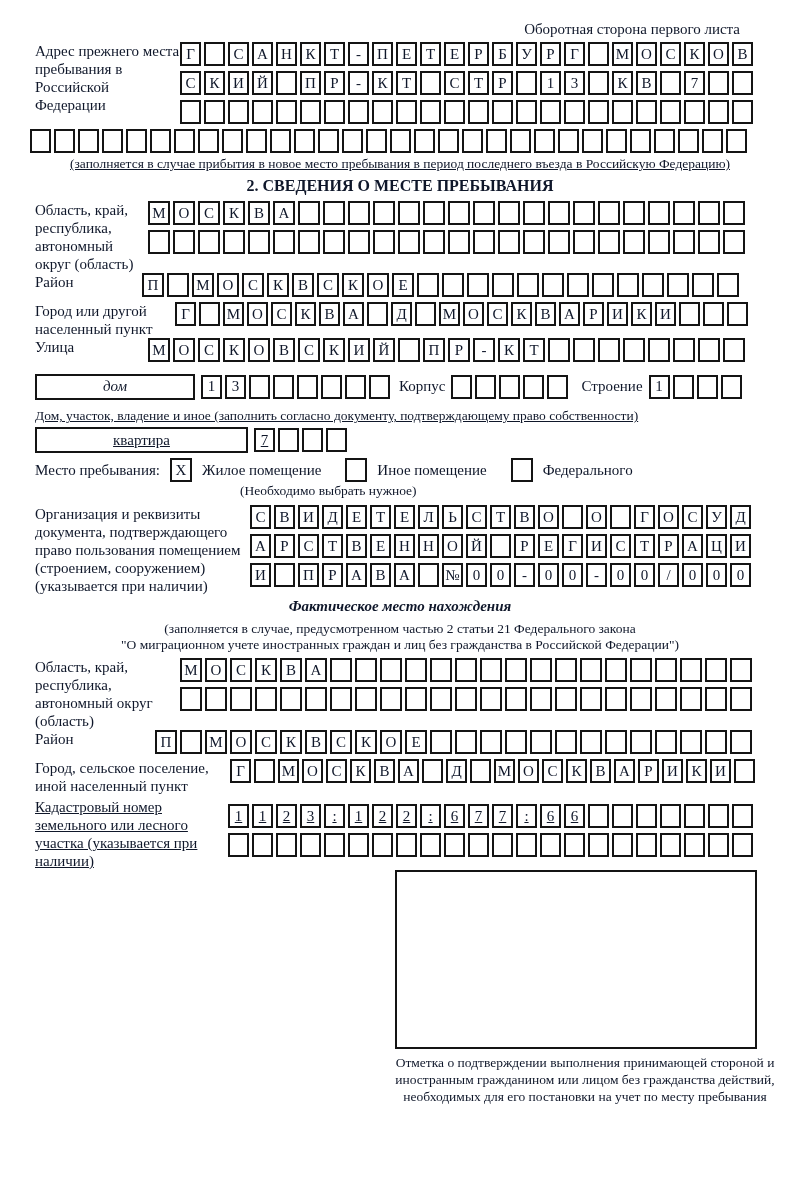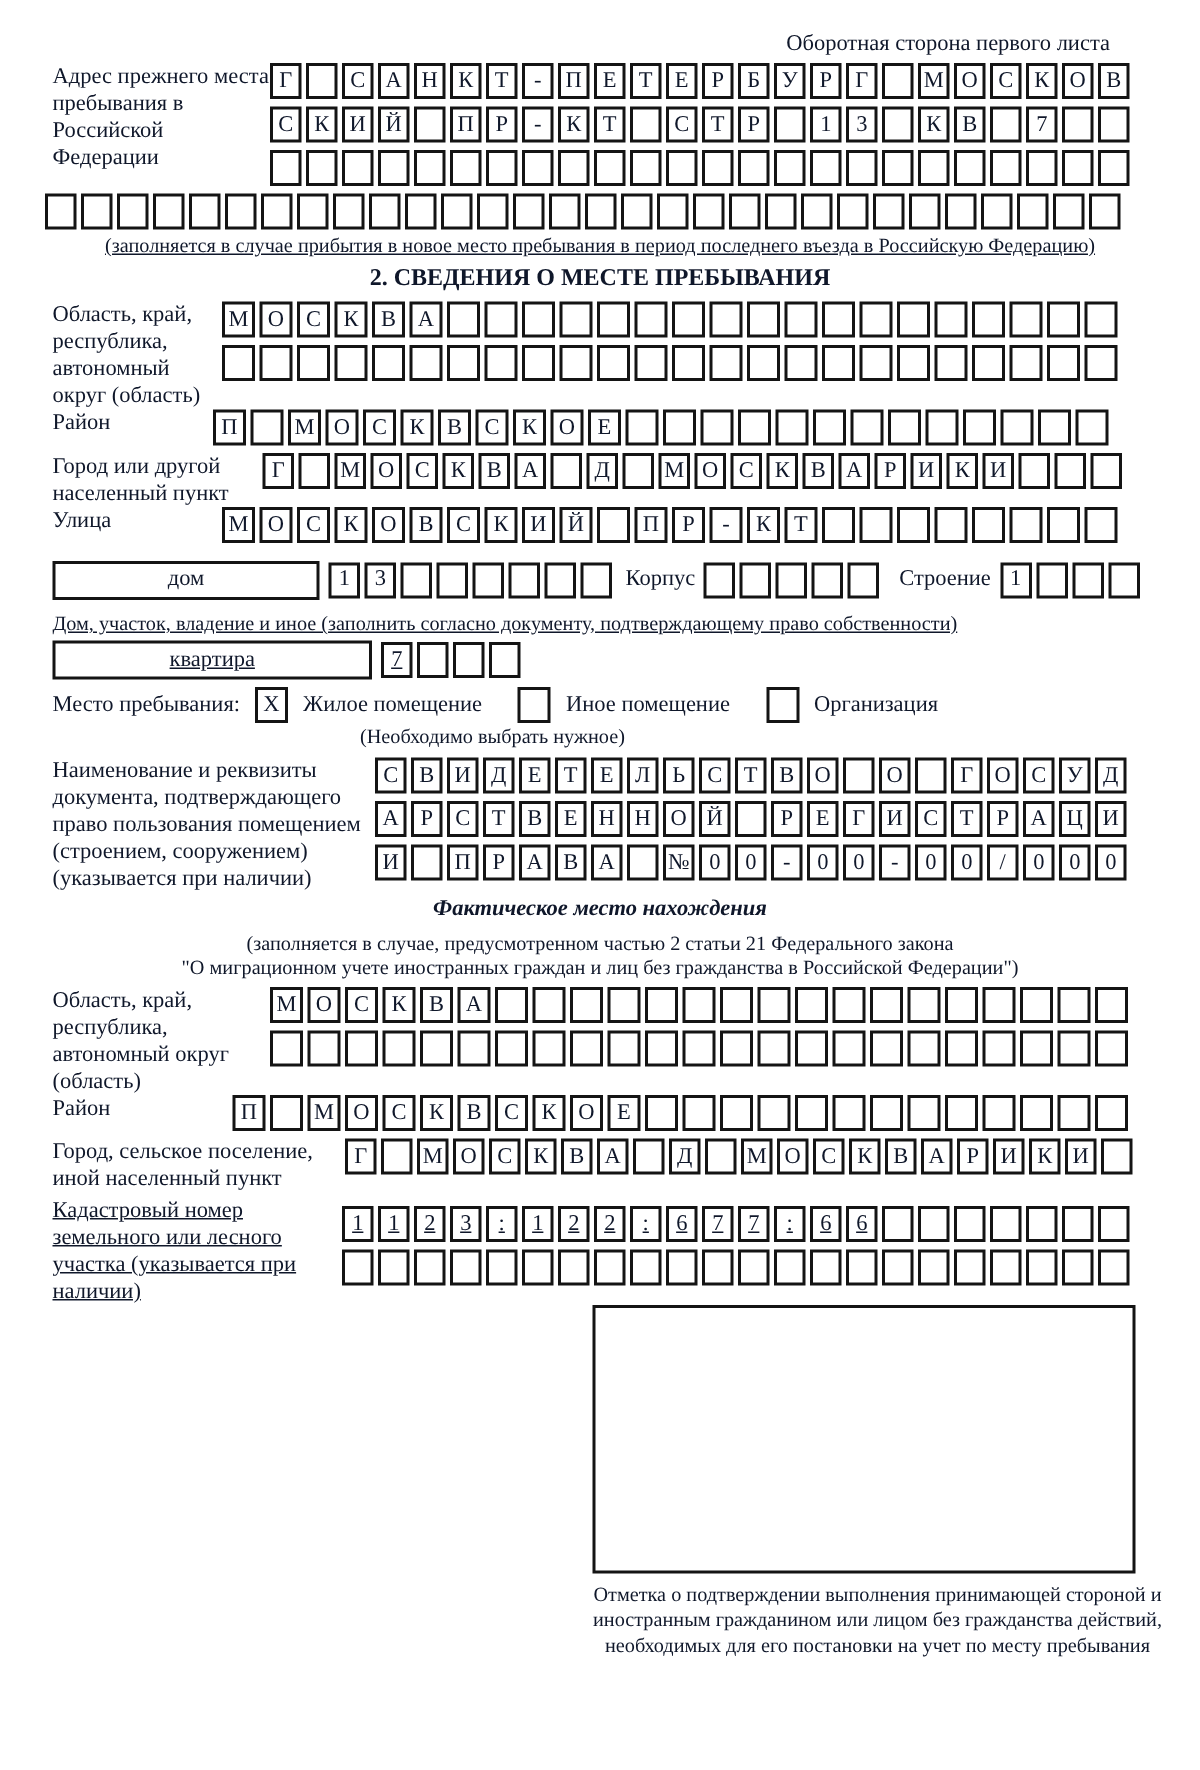--- a/index.html
+++ b/index.html
@@ -322,21 +322,21 @@
         <div class="cell"></div>
         <div class="cell"></div>
         <div class="cell"></div>
         <div class="cell"></div>
         <div class="cell"></div>
         <div class="cell"></div>
       </div>
   </div>
 
   <div class="inline-row mt6">
-    <div class="labelbox" style="width:178px;">дом</div>
+    <div class="labelbox" style="width:160px;font-style:italic;">дом</div>
     <div class="cellrow gap6">
         <div class="cell">1</div>
         <div class="cell">3</div>
         <div class="cell"></div>
         <div class="cell"></div>
         <div class="cell"></div>
         <div class="cell"></div>
         <div class="cell"></div>
         <div class="cell"></div>
       </div>
@@ -368,26 +368,26 @@
       </div>
   </div>
 
   <div class="inline-row mt5">
     <span class="mesto-label">Место пребывания:</span>
     <div class="chk">X</div>
     <span class="opt-label">Жилое помещение</span>
     <div class="chk"></div>
     <span class="opt-label">Иное помещение</span>
     <div class="chk"></div>
-    <span class="opt-label">Организация</span>
+    <span class="opt-label">Федерального</span>
   </div>
   <div class="note mesto-note">(Необходимо выбрать нужное)</div>
 
   <div class="frow mt6">
-    <div class="flabel w215">Наименование и реквизиты документа, подтверждающего право пользования помещением (строением, сооружением) (указывается при наличии)</div>
+    <div class="flabel w215">Организация и реквизиты документа, подтверждающего право пользования помещением (строением, сооружением) (указывается при наличии)</div>
     <div class="cellcol">
       <div class="cellrow">
           <div class="cell">С</div>
           <div class="cell">В</div>
           <div class="cell">И</div>
           <div class="cell">Д</div>
           <div class="cell">Е</div>
           <div class="cell">Т</div>
           <div class="cell">Е</div>
           <div class="cell">Л</div>

